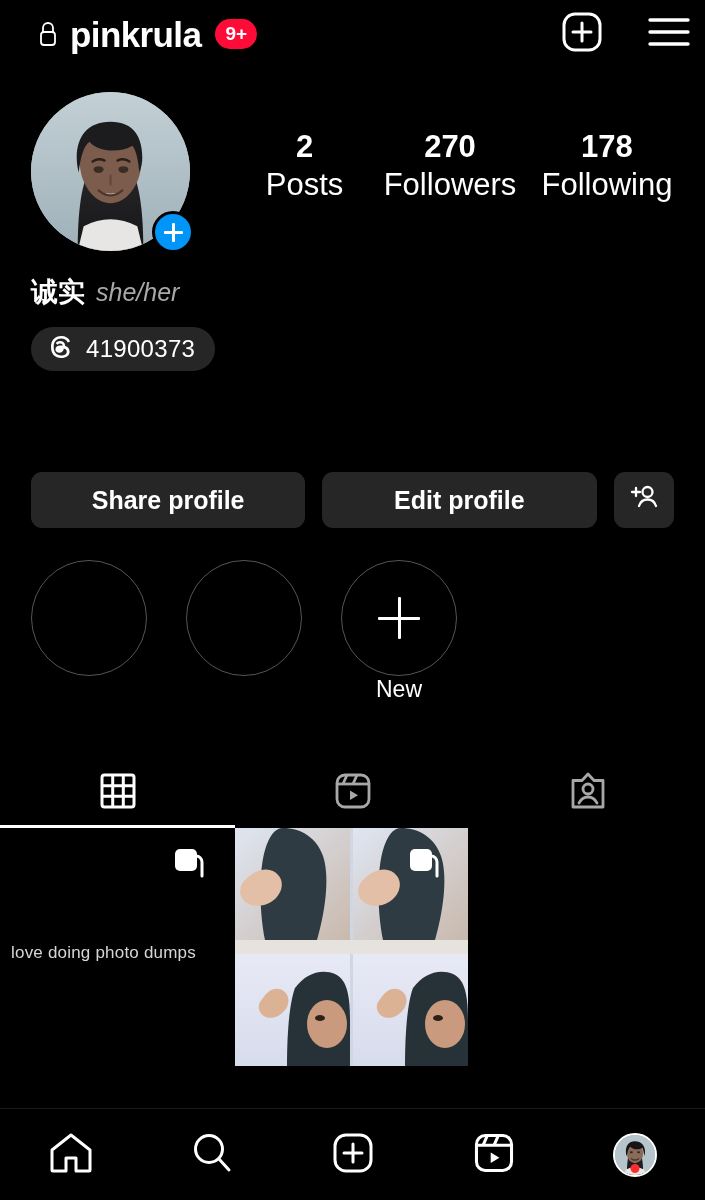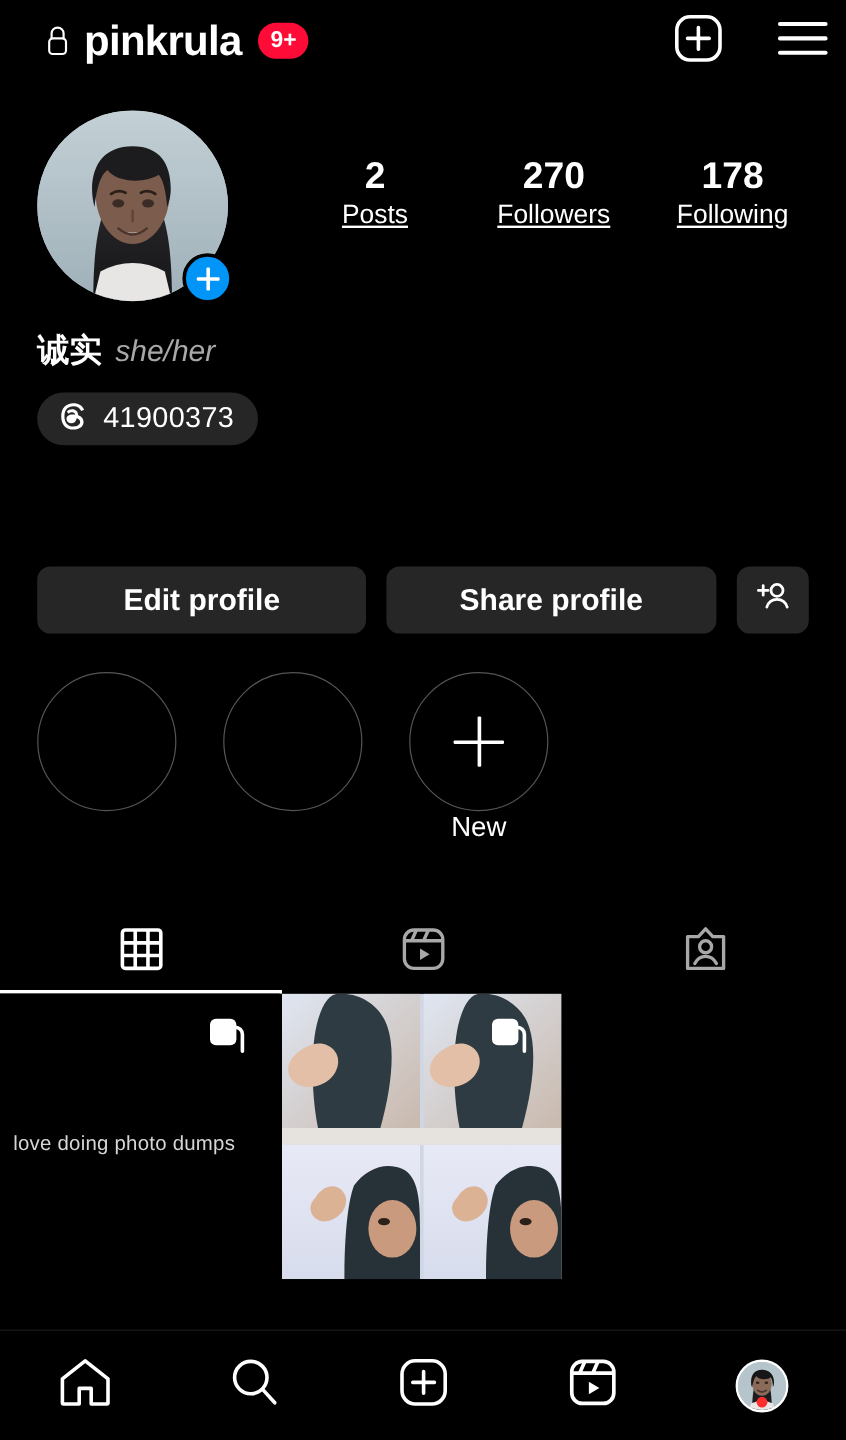--- a/index.html
+++ b/index.html
@@ -54,21 +54,21 @@
   }
   .add-story-btn::before { width:19px; height:3px; }
   .add-story-btn::after { width:3px; height:19px; }
 
   .stats {
     display:flex; flex:1; justify-content:space-around;
     margin:0 20px 0 48px; padding-top:38px;
   }
   .stat { text-align:center; min-width:108px; }
   .stat-num { font-size:31px; font-weight:bold; line-height:1.12; }
-  .stat-label { font-size:22px; color:#fff; font-weight:400; line-height:1.3;text-decoration:underline; }
+  .stat-label { font-size:31px; color:#fff; font-weight:400; line-height:1.3; }
 
   
   .name-row {
     position:absolute; top:274px; left:31px;
     display:flex; align-items:baseline; gap:11px;
   }
   .display-name { font-size:27px; font-weight:bold; color:#fff; }
   .pronouns { font-size:25px; color:#a8a8a8; font-weight:400;font-style:italic; }
 
   .threads-chip {
@@ -254,22 +254,22 @@
     <span>
       <svg width="26" height="26" viewBox="0 0 26 26" fill="none">
         <path d="M13.2 24C7 24 3 20 3 13S7 2 13.2 2c4.4 0 7.4 1.9 8.9 5.4l-2.4 1.1C18.5 5.9 16.4 4.6 13.2 4.6 8.6 4.6 5.7 7.6 5.7 13s2.9 8.4 7.5 8.4c3.2 0 5.6-1.4 5.6-3.7 0-1.6-1.1-2.7-2.9-3.2-.4 2.6-2 4.2-4.5 4.2-2.3 0-4-1.4-4-3.5 0-2.3 2-3.7 5-3.7.8 0 1.6.1 2.3.2-.2-1.4-1.1-2.2-2.6-2.2-1.1 0-2 .4-2.7 1.2l-1.7-1.6c1.1-1.3 2.6-2 4.4-2 3 0 4.9 1.8 5.1 5 2.8.9 4.4 2.8 4.4 5.6 0 3.8-3.4 6.3-8.4 6.3z" fill="#fff"></path>
       </svg>
     </span>
     <span class="threads-count">41900373</span>
   </div>
 
 
   <div class="actions">
+    <button class="btn btn-share">Share profile</button>
     <button class="btn btn-edit">Edit profile</button>
-    <button class="btn btn-share">Share profile</button>
     <button class="btn btn-adduser">
       <span>
         <svg width="32" height="28" viewBox="0 0 32 28" fill="none">
           <circle cx="19.5" cy="9" r="5" stroke="#fff" stroke-width="2.3"></circle>
           <path d="M11 23c1.3-4.2 4.5-6.5 8.5-6.5S26.7 18.8 28 23" stroke="#fff" stroke-width="2.3" stroke-linecap="round"></path>
           <path d="M4 9h8M8 5v8" stroke="#fff" stroke-width="2.3" stroke-linecap="round"></path>
         </svg>
       </span>
     </button>
   </div>

